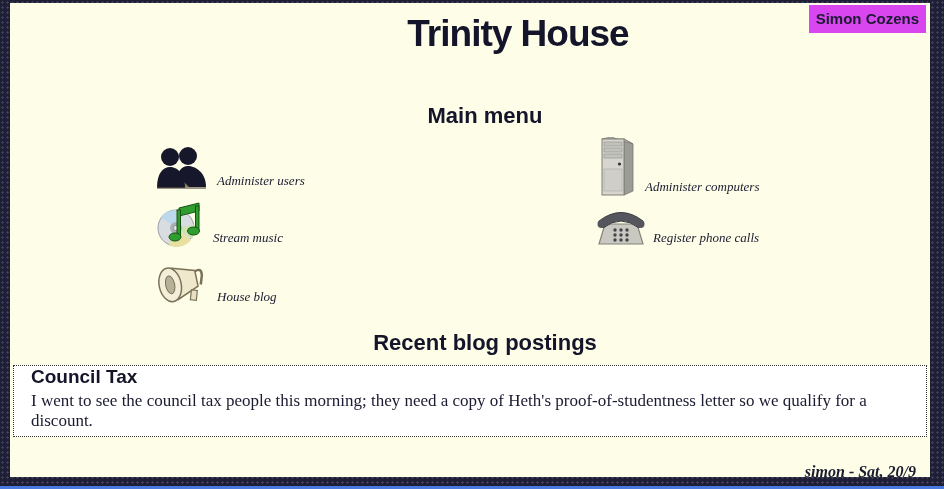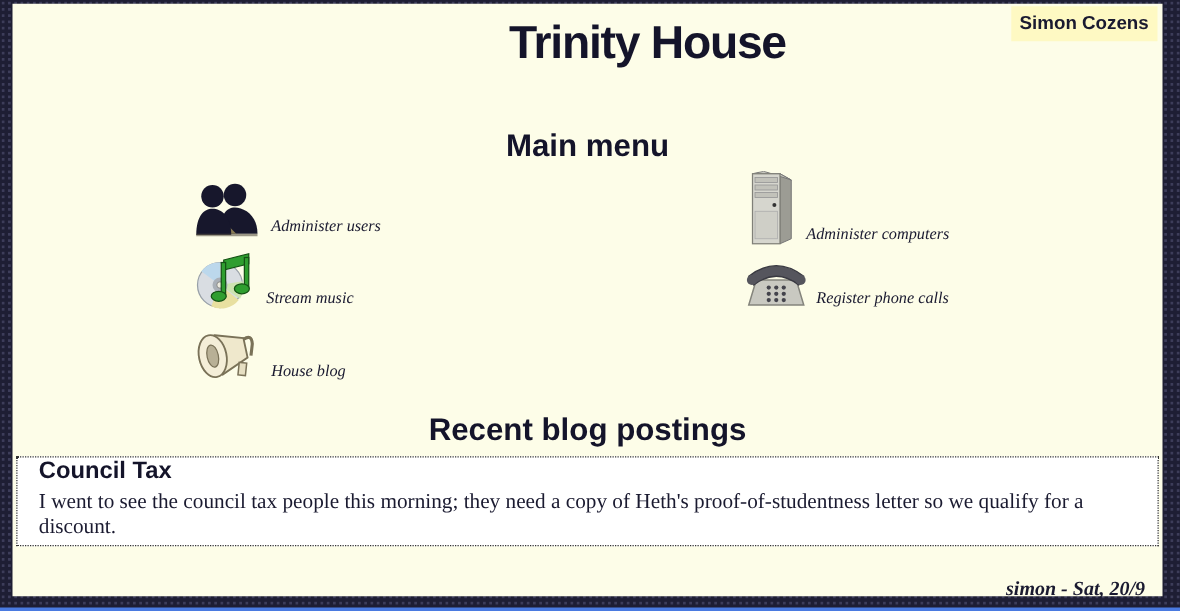--- a/index.html
+++ b/index.html
@@ -19,41 +19,41 @@
   }
 
   .content {
     position:absolute;
     left:10px; top:3px; width:920px; height:474px;
     background:#fdfde8;
   }
 
   .user-badge {
     position:absolute; top:2px; right:4px;
-    background:#fef9c3;
+    background:#d946ef;
     color:#1a1a30;
     font-weight:bold;
     font-size:15px;
     padding:5px 7px 6px 7px;
     cursor:pointer;
   }
 
   .page-title {
     position:absolute; top:10px; left:0; width:100%;
     text-align:center;
     font-size:37px; font-weight:bold;
     color:#14142a;
     letter-spacing:-1px;
     padding-left:48px;
   }
 
   .section-heading {
-    position:absolute; left:0; width:100%;
+    position:absolute; left:15px; width:100%;
     text-align:center;
-    font-size:25px; font-weight:bold;
+    font-size:22px; font-weight:bold;
     color:#14142a;
   }
   .main-menu-heading { top:100px; }
   .blog-heading { top:327px; }
 
   .menu-col { position:absolute; }
   .menu-col-left  { left:145px; top:142px; }
   .menu-col-right { left:585px; top:134px; }
 
   .menu-item {

